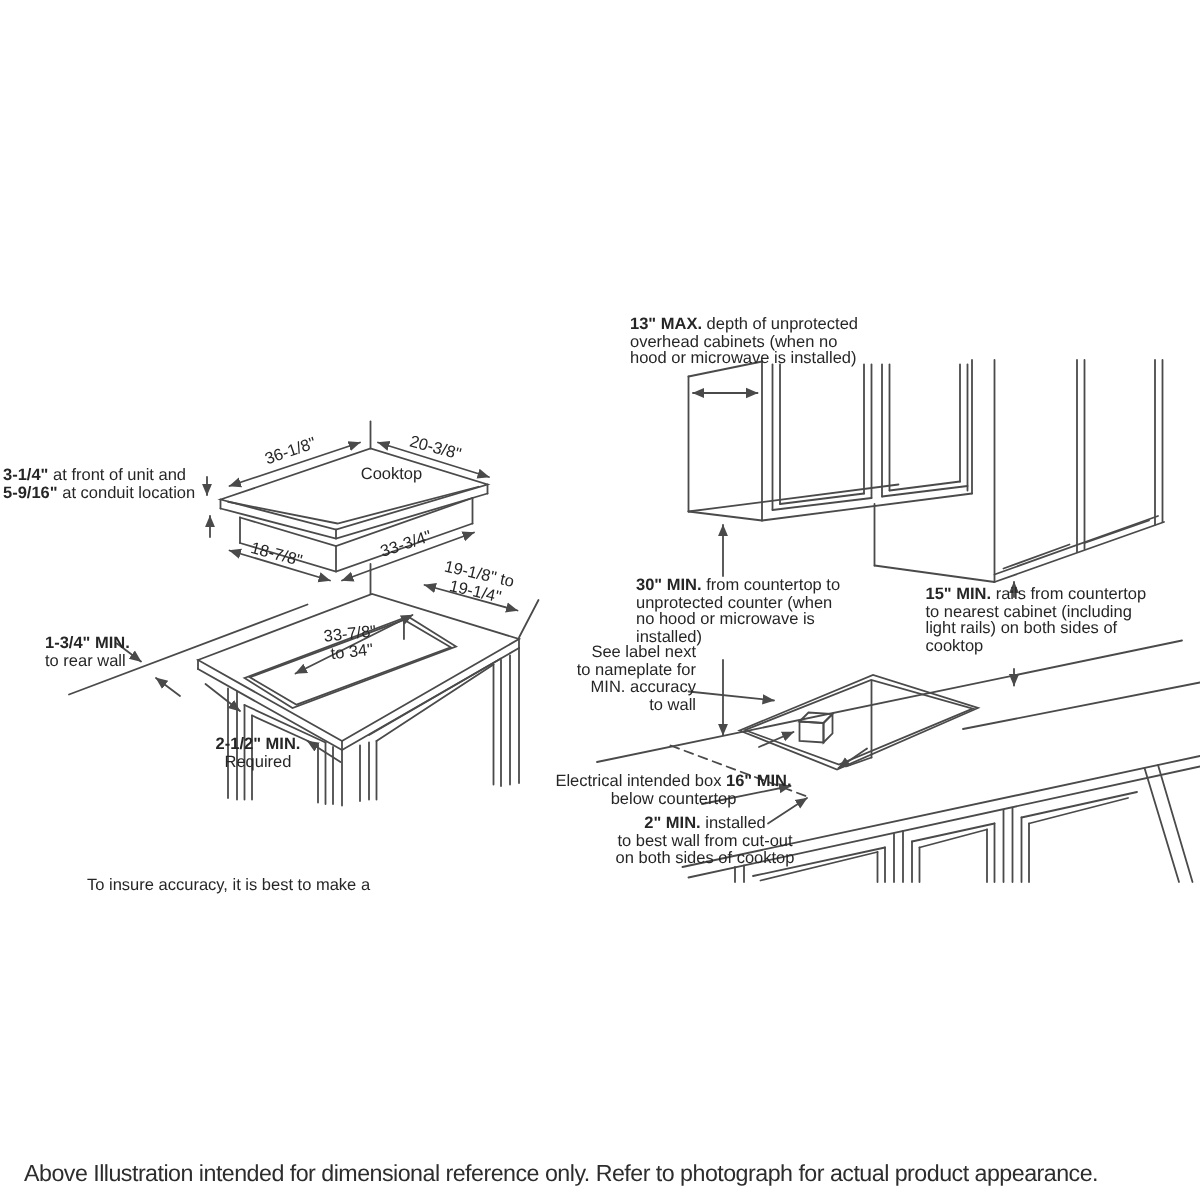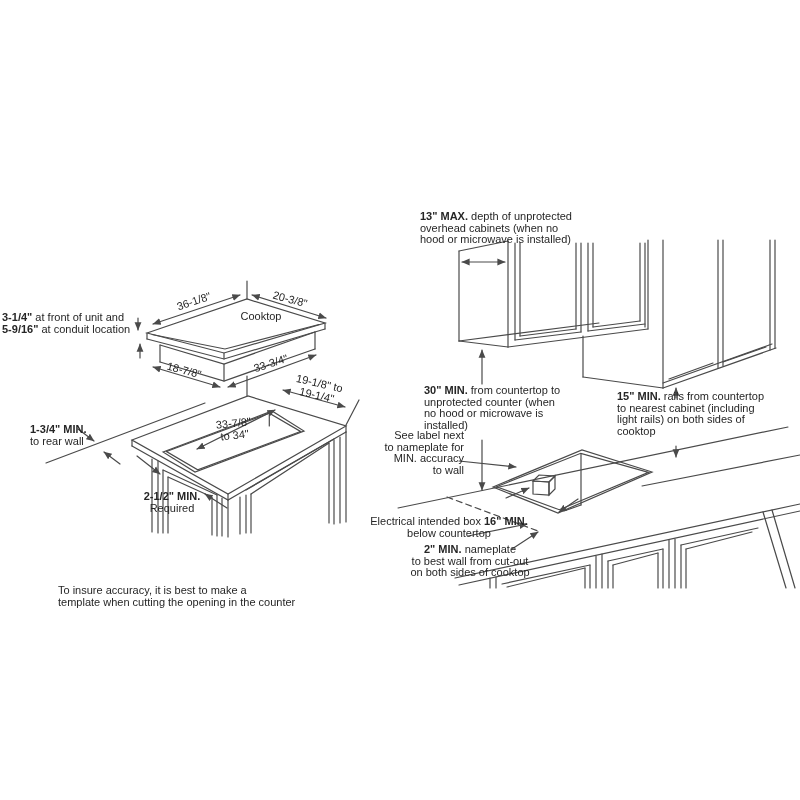--- a/index.html
+++ b/index.html
@@ -195,21 +195,20 @@
 <div class="lbl" style="left:30px;top:424px;">
   <span class="bl b">1-3/4" MIN.</span>
   <span class="bl">to rear wall</span>
 </div>
 <div class="lbl ctr" style="left:136px;top:491px;width:72px;">
   <span class="bl b">2-1/2" MIN.</span>
   <span class="bl">Required</span>
 </div>
 <div class="lbl" style="left:58px;top:556px;margin-top:29px;">
   <span class="bl">To insure accuracy, it is best to make a</span>
-  <span class="bl">template when cutting the opening in the counter</span>
 </div>
 
 <div class="lbl" style="left:420px;top:211px;width:170px;white-space:normal;">
   <span><span class="b">13" MAX.</span> <span>depth of unprotected</span></span>
   <span class="bl">overhead cabinets (when no</span>
   <span class="bl">hood or microwave is installed)</span>
 </div>
 <div class="lbl" style="left:424px;top:385px;">
   <span class="bl"><span class="b">30" MIN.</span> <span>from countertop to</span></span>
   <span class="bl">unprotected counter (when</span>
@@ -226,19 +225,20 @@
   <span class="bl"><span class="b">15" MIN.</span> <span>rails from countertop</span></span>
   <span class="bl">to nearest cabinet (including</span>
   <span class="bl">light rails) on both sides of</span>
   <span class="bl">cooktop</span>
 </div>
 <div class="lbl ctr" style="left:358px;top:516px;width:182px;">
   <span class="bl"><span>Electrical intended box</span> <span class="b">16" MIN.</span></span>
   <span class="bl">below countertop</span>
 </div>
 <div class="lbl ctr" style="left:400px;top:544px;width:140px;">
-  <span class="bl"><span class="b">2" MIN.</span> <span>nameplate</span></span>
+  <span class="bl"><span class="b">2" MIN.</span> <span>installed</span></span>
   <span class="bl">to best wall from cut-out</span>
   <span class="bl">on both sides of cooktop</span>
 </div>
 
+<div class="caption">Above Illustration intended for dimensional reference only. Refer to photograph for actual product appearance.</div>
 
 </div>
 
 </body></html>

